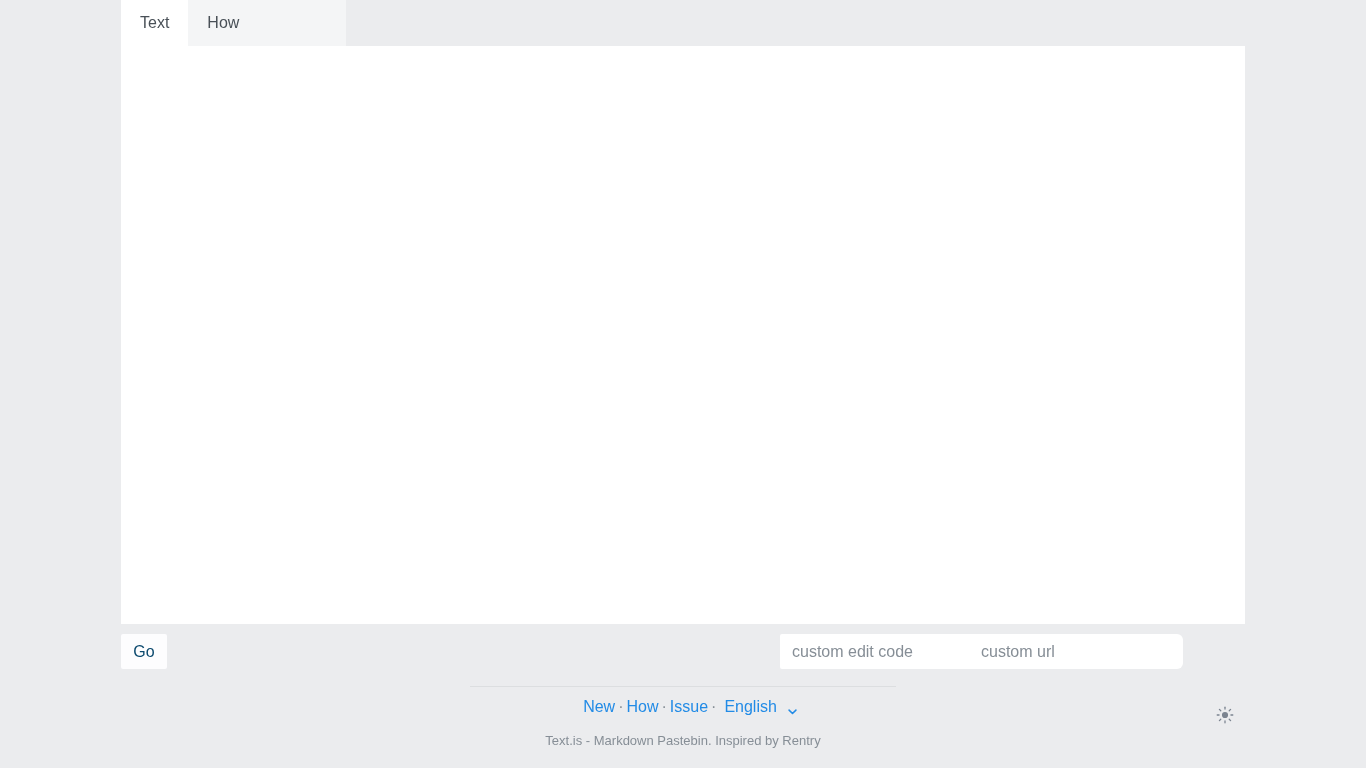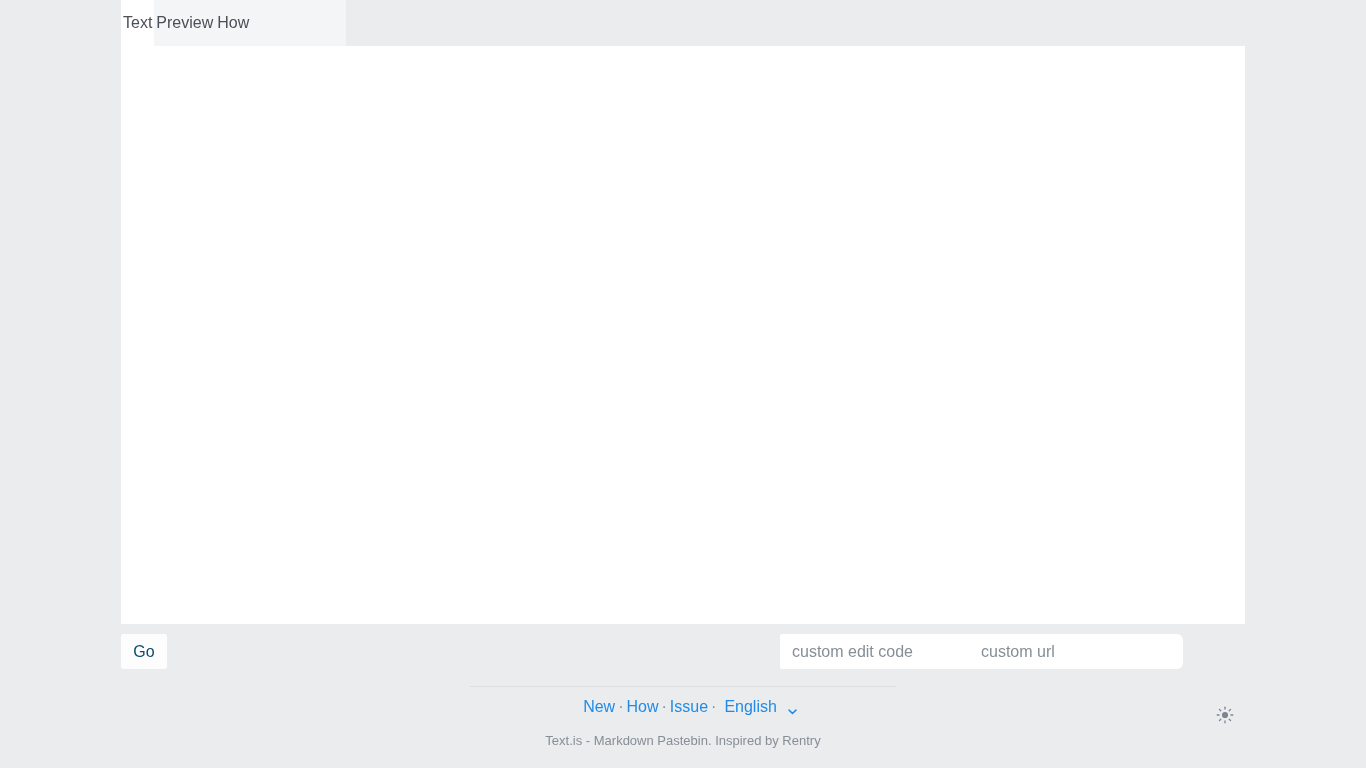--- a/index.html
+++ b/index.html
@@ -23,21 +23,21 @@
     width: 225px;
     height: 46px;
     background: #f4f5f6;
     display: flex;
     align-items: stretch;
   }
   .tab {
     display: flex;
     align-items: center;
     justify-content: center;
-    padding: 0 2px;
+    padding: 0 19px;
     font-size: 16px;
     color: #495057;
     background: transparent;
     border: none;
     cursor: pointer;
     font-family: "Liberation Sans", sans-serif;
     line-height: 1;
     height: 100%;
     white-space: nowrap;
   }
@@ -183,21 +183,20 @@
     background: transparent;
     border: none;
     padding: 0;
   }
 </style>
 </head>
 <body>
 
 <div class="tabbar">
   <button class="tab active">Text</button>
-  <button class="tab">Preview</button>
   <button class="tab">How</button>
 </div>
 
 <textarea class="editor" placeholder="" style=""></textarea>
 
 <div class="controls">
   <button class="go-button">Go</button>
 
   <input class="field field-edit-code" type="text" placeholder="custom edit code" style="">
 

